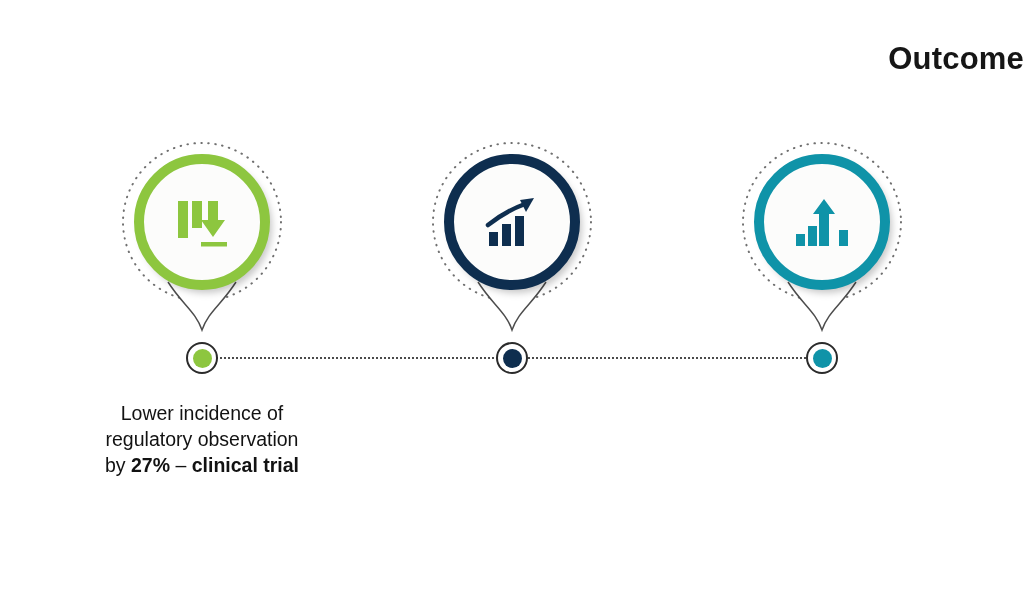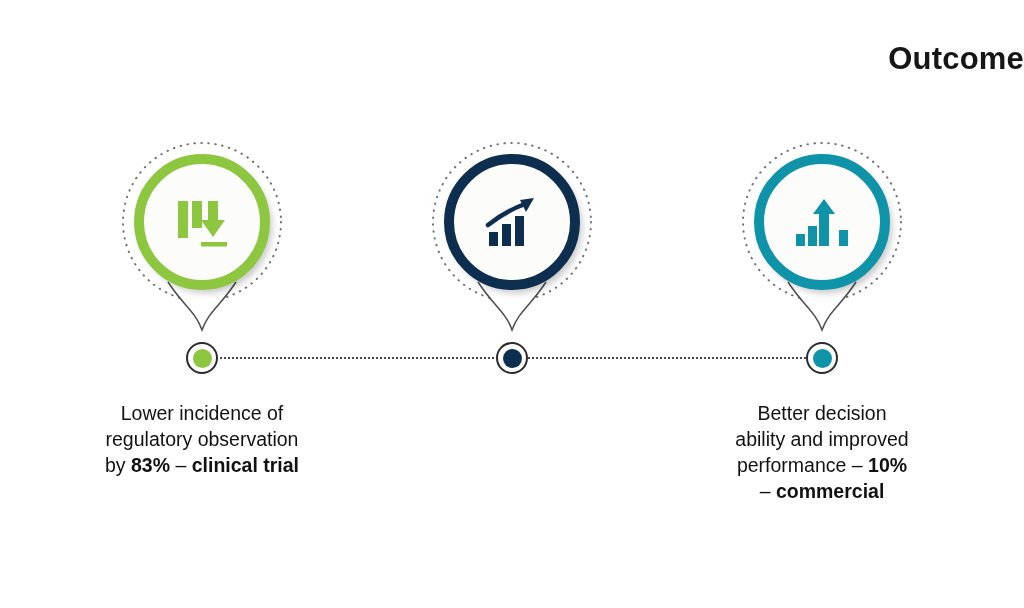--- a/index.html
+++ b/index.html
@@ -74,21 +74,21 @@
               <path d="M6,-21 h10 v19 h7 l-12,17 l-12,-17 h7 z"></path>
               <rect x="-1" y="20" width="26" height="4.5"></rect>
             </g>
           </svg>
         </div>
         <div class="pin-dot">
           <span class="pin-dot-inner" style="background: rgb(141, 198, 63);"></span>
         </div>
         <p class="caption"><span class="seg">Lower incidence of
 regulatory observation
-by </span><span class="seg b">83%</span><span class="seg"> – </span><span class="seg b">clinical trial</span></p>
+by </span><span class="seg b">27%</span><span class="seg"> – </span><span class="seg b">clinical trial</span></p>
       </div>
       <div class="item">
         <div class="bubble">
           <svg viewBox="0 0 180 200" width="180" height="200" xmlns="http://www.w3.org/2000/svg">
             <defs>
               <filter id="blur1" x="-30%" y="-30%" width="160%" height="160%">
                 <feGaussianBlur stdDeviation="3.5"></feGaussianBlur>
               </filter>
             </defs>
             <circle cx="90" cy="86" r="79" fill="none" stroke="#707070" stroke-width="2" stroke-dasharray="0.5 6.5" stroke-linecap="round"></circle>
@@ -124,19 +124,15 @@
               <rect x="-26" y="12" width="9" height="12"></rect>
               <rect x="-14" y="4" width="9" height="20"></rect>
               <rect x="17" y="8" width="9" height="16"></rect>
               <path d="M-9,-8 L2,-23 L13,-8 H7 V24 H-3 V-8 Z"></path>
             </g>
           </svg>
         </div>
         <div class="pin-dot">
           <span class="pin-dot-inner" style="background: rgb(15, 147, 168);"></span>
         </div>
-        <p class="caption"><span class="seg">Better decision
-ability and improved
-performance – </span><span class="seg b">10%</span><span class="seg">
-– </span><span class="seg b">commercial</span></p>
       </div>
     </div>
 </div>
 
 </body></html>

